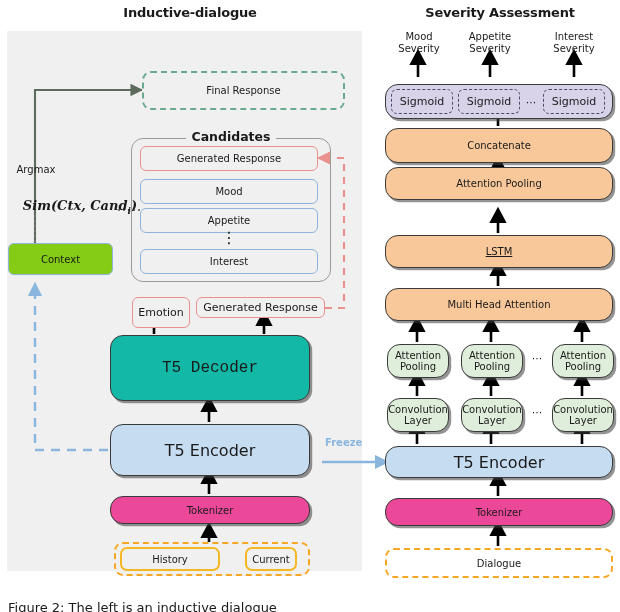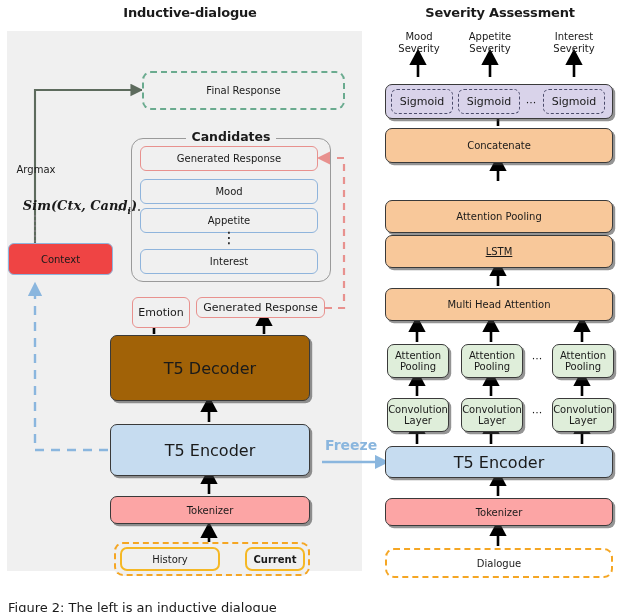--- a/index.html
+++ b/index.html
@@ -1,25 +1,25 @@
 <!DOCTYPE html>
 <html><head>
 <meta charset="utf-8">
 <style>
   html,body{margin:0;padding:0;background:#fff;}
   body{width:620px;height:612px;position:relative;font-family:"DejaVu Sans","Liberation Sans",sans-serif;color:#1a1a1a;overflow:hidden;}
   .abs{position:absolute;box-sizing:border-box;}
   .title{font-weight:bold;font-size:13px;text-align:center;letter-spacing:-0.2px;}
   .panel-bg{background:#f0f0f0;}
   .box{display:flex;align-items:center;justify-content:center;text-align:center;box-sizing:border-box;}
-  .shadowbox{border:1.6px solid #3a3a3a;border-radius:7px;box-shadow:2.2px 2.2px 0 rgba(60,60,60,.55);}
+  .shadowbox{border:1.6px solid #3a3a3a;border-radius:13px;box-shadow:2.2px 2.2px 0 rgba(60,60,60,.55);}
   .orange{background:#f8c89a;}
   .blue{background:#c6dcf0;}
-  .yellow{background:#fca5a5;}
-  .red{background:#a16207;}
+  .yellow{background:#ec4899;}
+  .red{background:#14b8a6;font-family:Liberation Mono, monospace;}
   .green{background:#dfeeda;}
   .purple{background:#d9d3ea;}
   .dash-green{border:2.2px dashed #6aab8f;border-radius:9px;background:#f0f0f0;}
   .dash-yellow{border:2.2px dashed #f5a623;border-radius:9px;background:#f0f0f0;}
   .dash-yellow-solid{border:2px solid #f5b825;border-radius:7px;background:#f0f0f0;}
   .dash-purple{border:1.7px dashed #4b4b6b;border-radius:6px;background:#d9d3ea;}
   .cand-blue{border:1.5px solid #8fb4dc;border-radius:6px;background:#f0f0f0;}
   .cand-red{border:1.6px solid #e8918e;border-radius:6px;background:#f0f0f0;}
   .cand-wrap{border:1.4px solid #9a9a9a;border-radius:12px;background:transparent;}
   .lbl{font-size:10px;}
@@ -72,21 +72,21 @@
 </svg>
 
 <div class="abs box dash-green lbl" style="left:142px;top:71px;width:203px;height:39px;">Final Response</div>
 
 <div class="abs lbl" style="left:0;top:164px;width:72px;text-align:center;">Argmax</div>
 
 <div class="abs" style="left:20px;top:198px;width:120px;text-align:center;font-family:'DejaVu Serif','Liberation Serif',serif;font-weight:bold;font-style:italic;font-size:13px;">
   <span>Sim(Ctx, Cand</span><sub style="font-size:9px;">i</sub><span>)</span>
 </div>
 
-<div class="abs box cand-blue lbl" style="left:8px;top:243px;width:105px;height:32px;background:#ef4444;">Context</div>
+<div class="abs box cand-blue lbl" style="left:8px;top:243px;width:105px;height:32px;background:#84cc16;">Context</div>
 
 <div class="abs cand-wrap" style="left:131px;top:138px;width:200px;height:144px;"></div>
 <div class="abs lbl" style="left:186px;top:129px;width:90px;text-align:center;font-weight:bold;font-size:12.5px;background:#f0f0f0;">Candidates</div>
 
 <div class="abs box cand-red lbl" style="left:140px;top:146px;width:178px;height:25px;">Generated Response</div>
 <div class="abs box cand-blue lbl" style="left:140px;top:179px;width:178px;height:25px;">Mood</div>
 <div class="abs box cand-blue lbl" style="left:140px;top:208px;width:178px;height:25px;">Appetite</div>
 <div class="abs" style="left:140px;top:230px;width:178px;text-align:center;font-size:16px;line-height:16px;color:#222;">⋮</div>
 <div class="abs box cand-blue lbl" style="left:140px;top:249px;width:178px;height:25px;">Interest</div>
 
@@ -94,23 +94,23 @@
 <div class="abs box cand-red lbl-sm" style="left:196px;top:297px;width:129px;height:21px;">Generated Response</div>
 
 <div class="abs box shadowbox red big" style="left:110px;top:335px;width:200px;height:66px;">T5 Decoder</div>
 
 <div class="abs box shadowbox blue big" style="left:110px;top:424px;width:200px;height:52px;">T5 Encoder</div>
 
 <div class="abs box shadowbox yellow lbl" style="left:110px;top:496px;width:200px;height:28px;">Tokenizer</div>
 
 <div class="abs dash-yellow" style="left:114px;top:542px;width:196px;height:34px;"></div>
 <div class="abs box dash-yellow-solid lbl" style="left:120px;top:547px;width:100px;height:24px;">History</div>
-<div class="abs box dash-yellow-solid lbl" style="left:245px;top:547px;width:60px;height:24px;font-weight:bold;">Current</div>
-
-<div class="abs" style="left:325px;top:437px;width:60px;font-weight:bold;font-size:14px;color:#8ab6de;">Freeze</div>
+<div class="abs box dash-yellow-solid lbl" style="left:245px;top:547px;width:52px;height:24px;">Current</div>
+
+<div class="abs" style="left:325px;top:437px;width:60px;font-weight:bold;font-size:10px;color:#8ab6de;">Freeze</div>
 
 <svg class="abs" style="left:380px;top:0;width:240px;height:612px;">
   <defs>
     <marker id="bk" markerWidth="8" markerHeight="8" refX="3.2" refY="3.4" orient="auto">
       <path d="M0,0 L6.4,3.4 L0,6.8 z" fill="#000"></path>
     </marker>
   </defs>
 
   <path d="M38,77 L38,57" stroke="#000" stroke-width="2.6" fill="none" marker-end="url(#bk)"></path>
   <path d="M110,77 L110,57" stroke="#000" stroke-width="2.6" fill="none" marker-end="url(#bk)"></path>
@@ -151,21 +151,21 @@
   <div>Severity</div>
 </div>
 
 <div class="abs shadowbox purple" style="left:385px;top:84px;width:228px;height:35px;"></div>
 <div class="abs box dash-purple lbl-sm" style="left:391px;top:89px;width:62px;height:25px;">Sigmoid</div>
 <div class="abs box dash-purple lbl-sm" style="left:458px;top:89px;width:62px;height:25px;">Sigmoid</div>
 <div class="abs lbl-sm" style="left:522px;top:96px;width:18px;text-align:center;">···</div>
 <div class="abs box dash-purple lbl-sm" style="left:543px;top:89px;width:62px;height:25px;">Sigmoid</div>
 
 <div class="abs box shadowbox orange lbl" style="left:385px;top:128px;width:228px;height:35px;">Concatenate</div>
-<div class="abs box shadowbox orange lbl" style="left:385px;top:200px;width:228px;height:33px;">Attention Pooling</div>
+<div class="abs box shadowbox orange lbl" style="left:385px;top:167px;width:228px;height:33px;">Attention Pooling</div>
 <div class="abs box shadowbox orange lbl" style="left:385px;top:235px;width:228px;height:33px;text-decoration:underline;">LSTM</div>
 <div class="abs box shadowbox orange lbl" style="left:385px;top:288px;width:228px;height:33px;">Multi Head Attention</div>
 
 <div class="abs box shadowbox green lbl-xs" style="left:387px;top:344px;width:62px;height:34px;flex-direction:column;">
   <span>Attention</span>
   <span>Pooling</span>
 </div>
 <div class="abs box shadowbox green lbl-xs" style="left:461px;top:344px;width:62px;height:34px;flex-direction:column;">
   <span>Attention</span>
   <span>Pooling</span>

